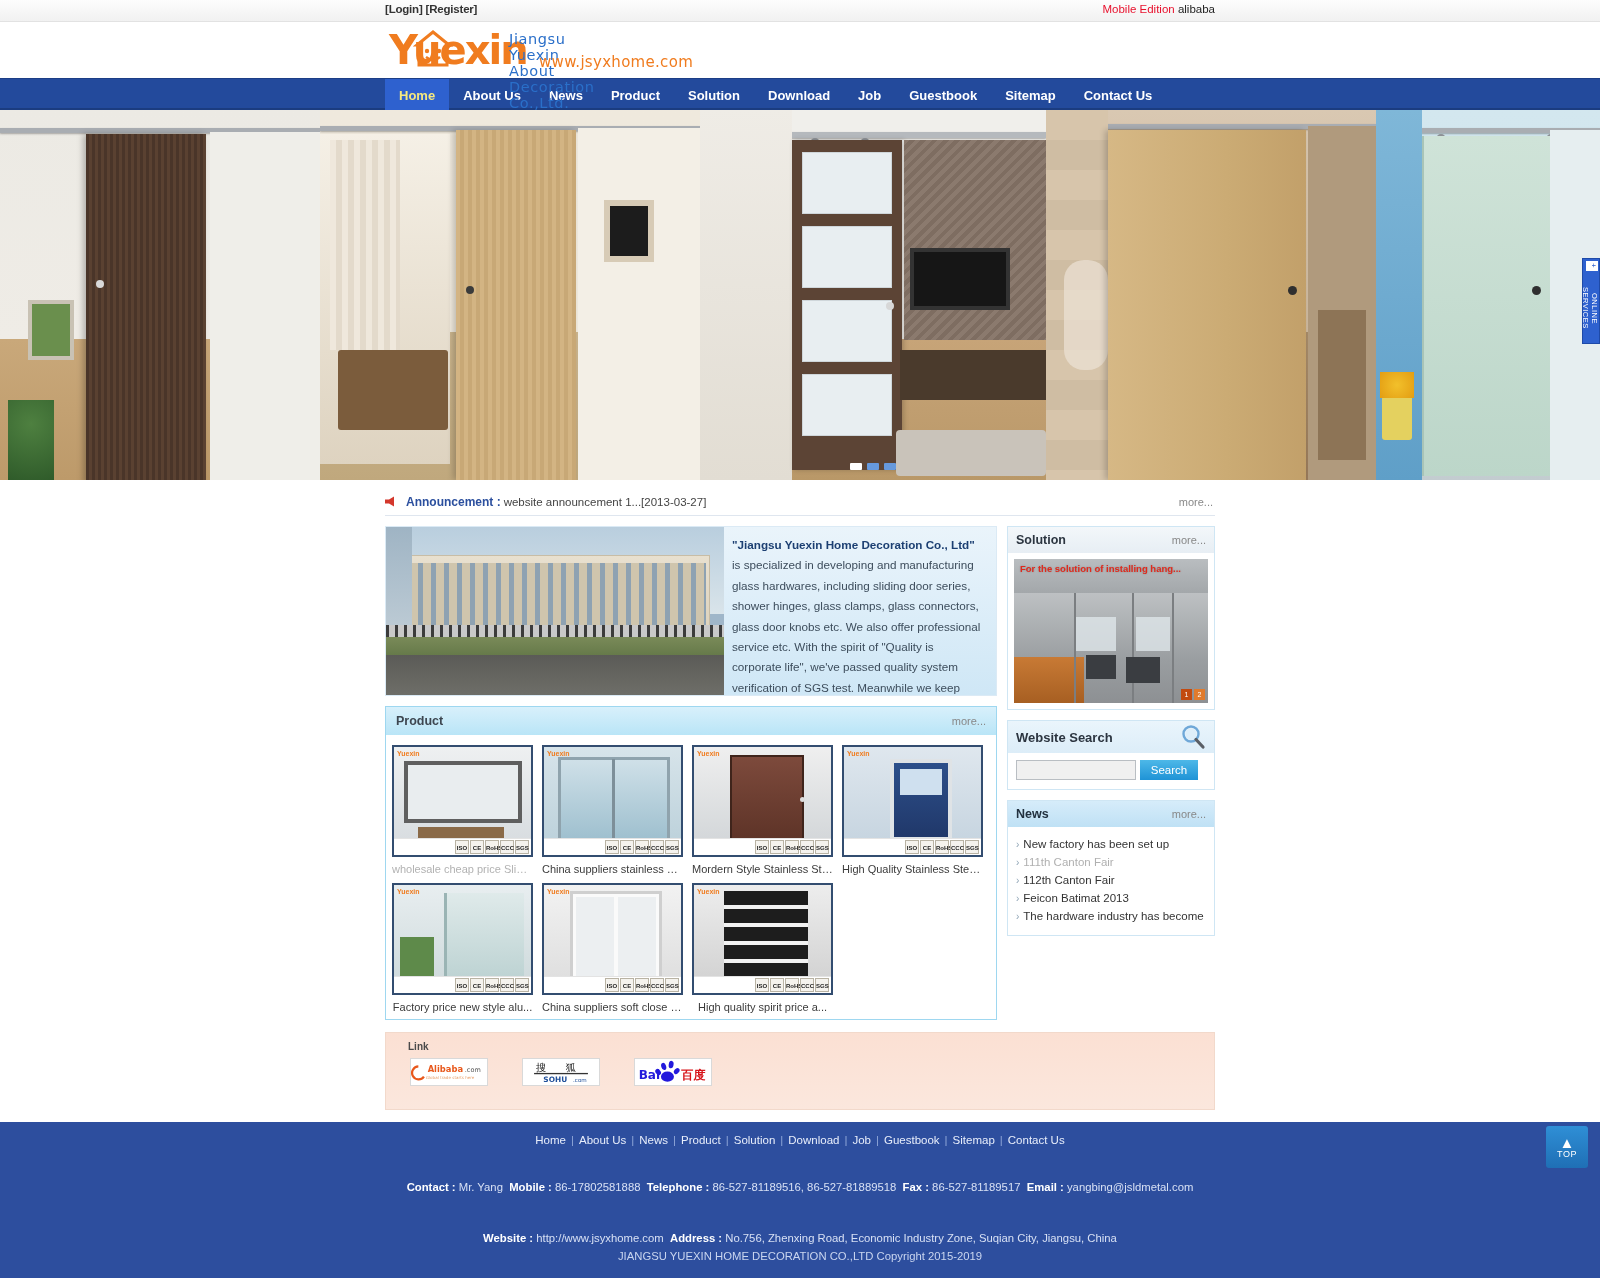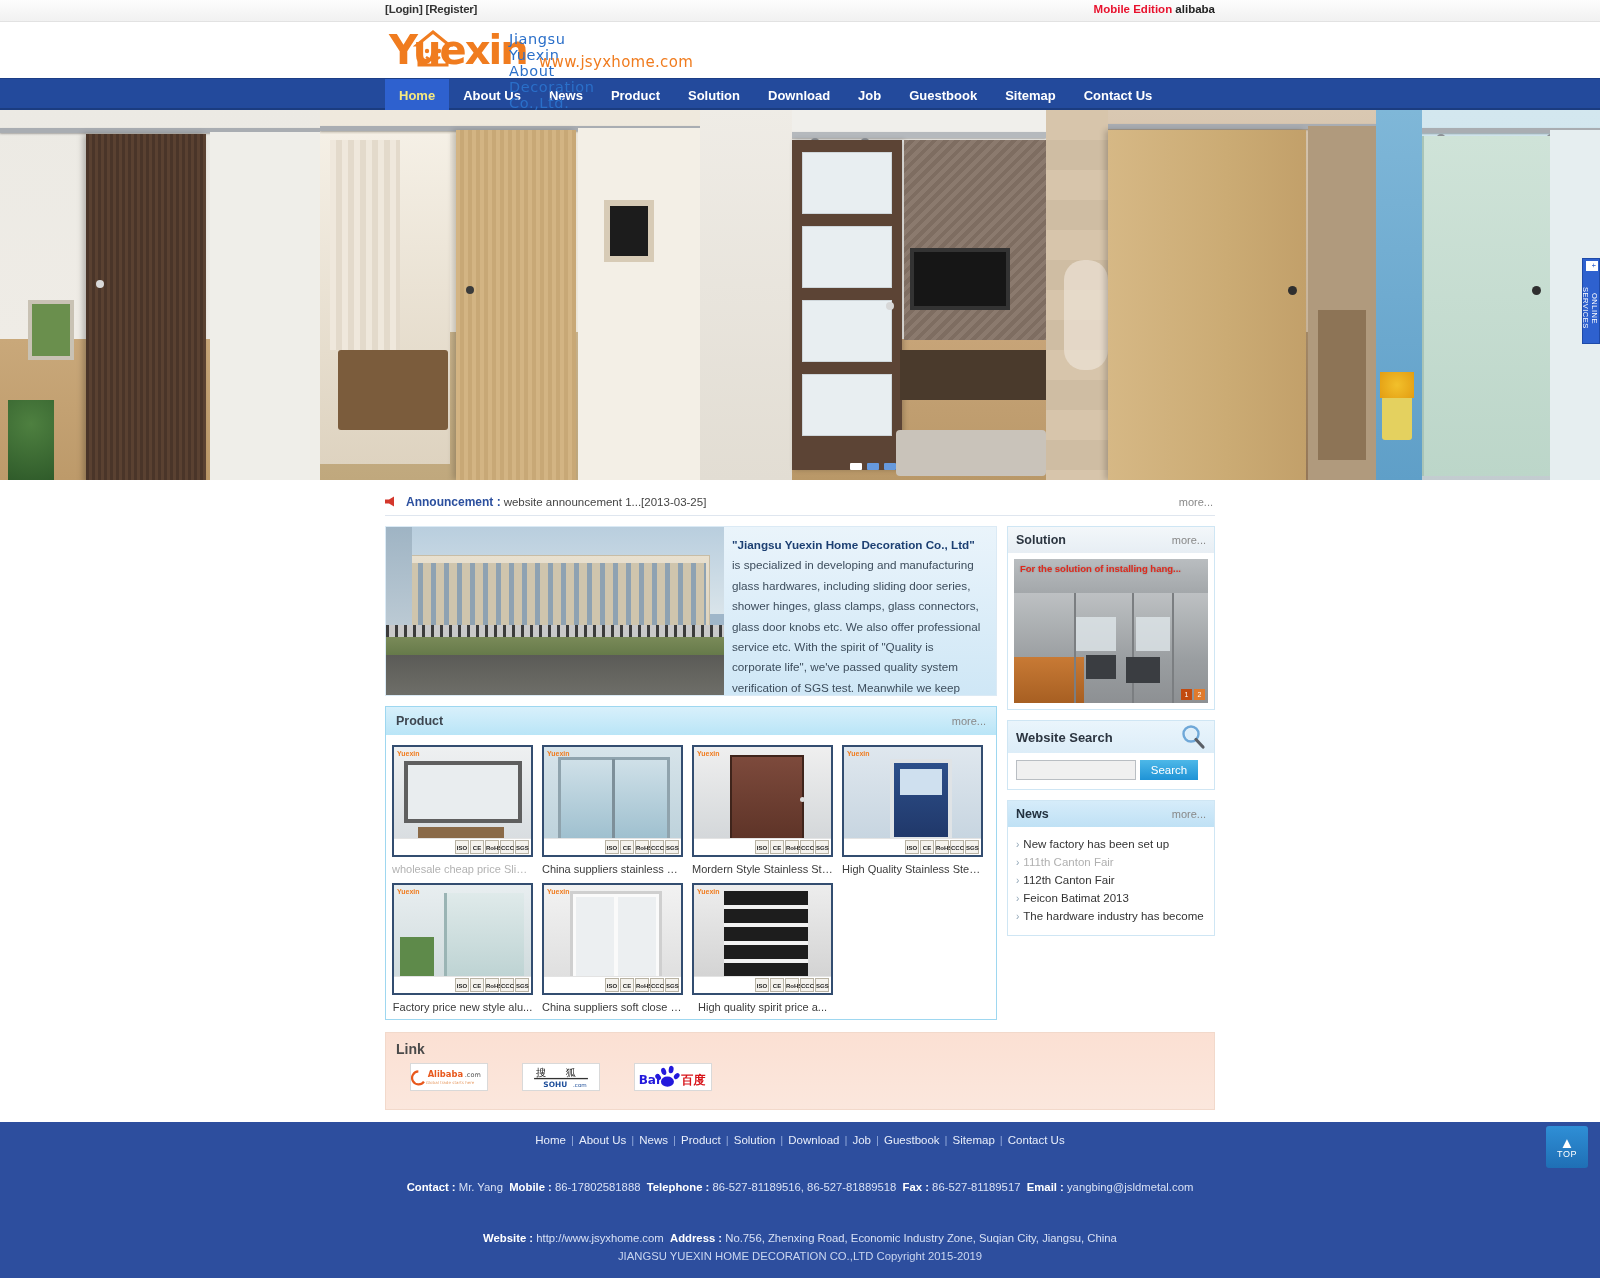--- a/index.html
+++ b/index.html
@@ -23,21 +23,21 @@
   .topbar-inner {
     width:830px; margin:0 auto; position:relative; height:22px;
   }
   .login-links {
     position:absolute; left:0; top:3px;
     font-size:11.5px; color:#333; font-weight:bold;
     letter-spacing:-0.2px;
   }
   .login-links a { color:#333; text-decoration:none; }
   .mobile-edition {
-    position:absolute; right:0; top:3px; font-size:11.5px; font-weight:bold;
+    position:absolute; right:0; top:3px; font-size:11.5px; font-weight:normal;
   }
   .mobile-edition .me { color:#e8112d; }
   .mobile-edition .ali { color:#222; }
 
   
   .logorow {
     height:56px; position:relative;
     background:#fff;
   }
   .logorow-inner { width:830px; margin:0 auto; position:relative; height:56px; }
@@ -218,21 +218,21 @@
   .news-list li { font-size:11.5px; color:#333; padding:3px 0; white-space:nowrap; overflow:hidden; }
   .news-list li.dim { color:#b0b0b0; }
   .news-list .arrow { color:#8fa4b5; margin-right:4px; font-size:10px; }
 
   
   .linkbox {
     margin-top:12px; border:1px solid #f2d9cb;
     background:linear-gradient(180deg,#fbe0d3,#fbe7dd);
     height:78px; position:relative;
   }
-  .linkbox h3 { margin:0; padding:8px 0 0 10px; font-size:14px; color:#4a4a4a; font-weight:bold; }
+  .linkbox h3 { margin:0; padding:8px 0 0 22px; font-size:10px; color:#4a4a4a; font-weight:bold; }
   .link-logos { display:flex; gap:34px; padding:6px 0 0 24px; }
   .link-logo {
     width:78px; height:28px; background:#fff; border:1px solid #d9d9d9;
     display:flex; align-items:center; justify-content:center; font-size:9px; position:relative; overflow:hidden;
   }
 
   
   .footer {
     margin-top:12px; background:#2d4e9e; color:#dfe6f5; padding:12px 0 16px 0; text-align:center;
   }
@@ -404,21 +404,21 @@
     </div>
   </div>
 
   <div class="main">
 
     <div class="announce">
       <svg class="speaker" viewBox="0 0 13 11">
         <path d="M0 3.5 L4 3.5 L9 0.5 L9 10.5 L4 7.5 L0 7.5 Z" fill="#d4372c"></path>
       </svg>
       <span class="ann-label">Announcement :</span>
-      <span class="ann-text">website announcement 1...[2013-03-25]</span>
+      <span class="ann-text">website announcement 1...[2013-03-27]</span>
       <a href="#" class="more-link ann-more">more...</a>
     </div>
 
     <div class="cols">
       <div class="left-col">
 
         <div class="aboutbox">
           <div class="about-photo">
             <div style="position:absolute;left:0;top:0;right:0;height:52%;background:linear-gradient(180deg,#b9cede,#d9e4ea)"></div>
             <div style="position:absolute;left:20px;top:28px;right:14px;height:78px;background:linear-gradient(180deg,#e8e0cf,#ddd2bc);border:1px solid #c8bda6"></div>

